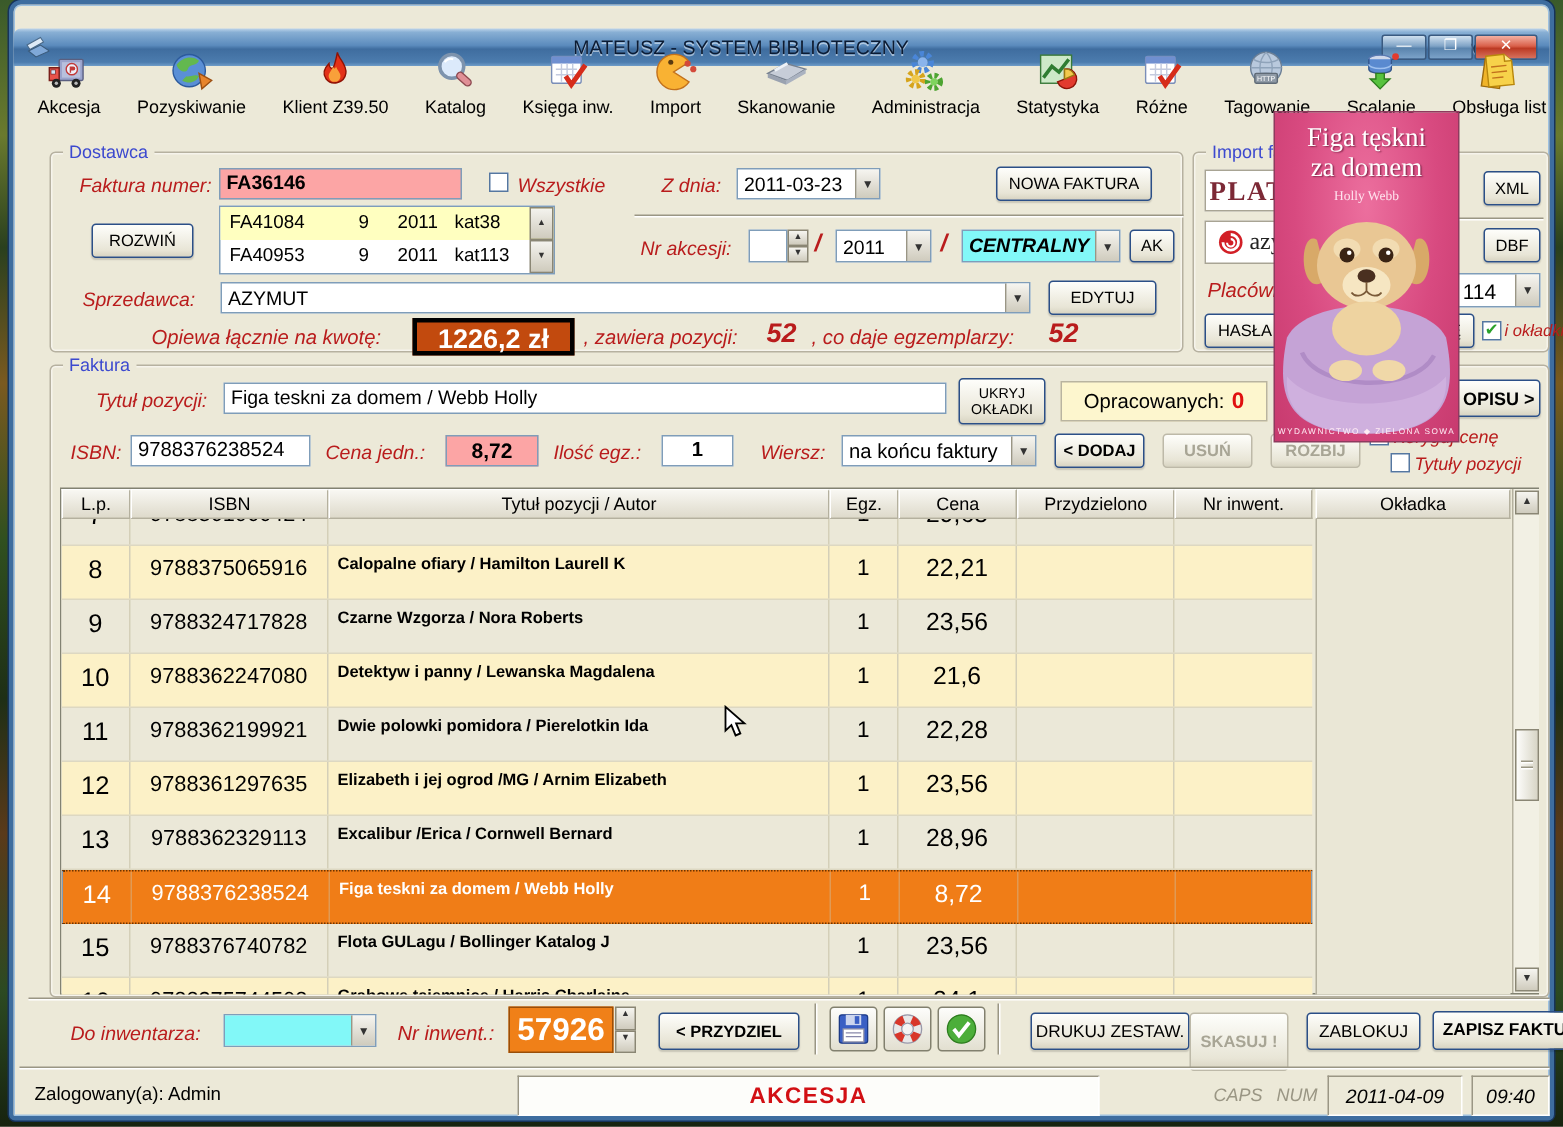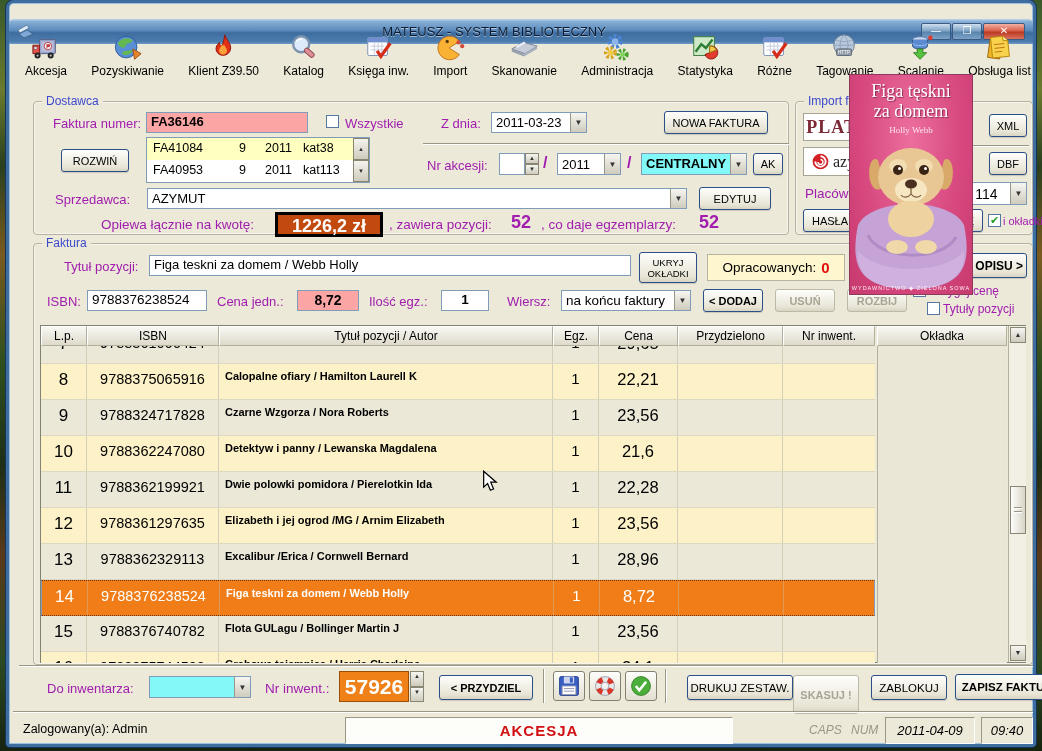--- a/index.html
+++ b/index.html
@@ -23,21 +23,21 @@
   .toolbar { position:absolute; left:10px; top:28px; width:1018px; height:60px;
     display:flex; justify-content:space-between; align-items:flex-start; padding:2px 6px 0 6px; }
   .titem { display:flex; flex-direction:column; align-items:center; gap:1px; cursor:default; }
   .titem svg { width:30px; height:30px; }
   .titem .tlabel { font-size:12px; color:#000; white-space:nowrap; }
 
   
   .gb { position:absolute; border:1px solid #b6b1a0; border-radius:4px; box-shadow:inset 0 0 0 1px #f6f4ec; }
   .gb>.legend { position:absolute; top:-8px; left:8px; background:#ECE9D8; padding:0 4px; font-size:12px; color:#3c49cf; }
 
-  .lbl { position:absolute; font-size:13px; color:#a21caf; white-space:nowrap; }
+  .lbl { position:absolute; font-size:13px; color:#b91c1c; white-space:nowrap;font-style:italic; }
   .inp { position:absolute; background:#fff; border:1px solid #7f9db9; font-size:13px; padding:1px 4px; color:#000; white-space:nowrap; overflow:hidden; }
   .yellow { background:#fca5a5; }
   .cyan { background:#82F8F8; }
   .sel { position:absolute; background:#fff; border:1px solid #7f9db9; font-size:13px; color:#000; display:flex; align-items:center; }
   .sel .sv { flex:1; padding:0 4px; white-space:nowrap; overflow:hidden; }
   .sel .dd { width:16px; align-self:stretch; border-left:1px solid #9a9685; background:linear-gradient(180deg,#f6f5f0,#cfcbbd);
     display:flex; align-items:center; justify-content:center; font-size:8px; color:#333; }
   .btn { position:absolute; border:1px solid #2b4f87; border-radius:3px; background:linear-gradient(180deg,#fefefb,#e8e5d6 80%,#d8d4c2);
     font-size:11px; color:#000; text-align:center; cursor:default; display:flex; align-items:center; justify-content:center; white-space:nowrap; box-shadow:0 1px 1px rgba(0,0,0,.15); }
   .btn.b { font-weight:bold; }
@@ -298,21 +298,21 @@
         <div>▲</div>
         <div>▼</div>
       </div>
     <div class="lbl" style="left:534px; top:151px; font-weight:bold; font-size:16px;">/</div>
     <div class="sel" style="left:548px; top:150px; width:64px; height:22px;">
       <span class="sv">2011</span>
         <span class="dd">▼</span>
     </div>
     <div class="lbl" style="left:618px; top:151px; font-weight:bold; font-size:16px;">/</div>
     <div class="sel" style="left:632px; top:150px; width:106px; height:22px;">
-      <span class="sv cyan" style="font-weight:bold; align-self:stretch; line-height:20px;">CENTRALNY</span>
+      <span class="sv cyan" style="font-weight:bold; align-self:stretch; line-height:20px;font-style:italic;">CENTRALNY</span>
         <span class="dd">▼</span>
     </div>
     <div class="btn" style="left:744px; top:150px; width:30px; height:22px;">AK</div>
 
     <div class="lbl" style="left:46px; top:189px;">Sprzedawca:</div>
     <div class="sel" style="left:138px; top:185px; width:540px; height:21px;">
       <span class="sv">AZYMUT</span>
         <span class="dd">▼</span>
     </div>
     <div class="btn" style="left:690px; top:184px; width:72px; height:23px;">EDYTUJ</div>
@@ -468,21 +468,21 @@
             <div class="cell c-isbn">9788376238524</div>
           <div class="cell c-tit">Figa teskni za domem / Webb Holly</div>
             <div class="cell c-egz">1</div>
           <div class="cell c-cen">8,72</div>
             <div class="cell c-prz"></div>
           <div class="cell c-nin"></div>
         </div>
         <div class="trow odd rowline" style="top:270px;">
           <div class="cell c-lp">15</div>
             <div class="cell c-isbn">9788376740782</div>
-          <div class="cell c-tit">Flota GULagu / Bollinger Martin J</div>
+          <div class="cell c-tit">Flota GULagu / Bollinger Katalog J</div>
             <div class="cell c-egz">1</div>
           <div class="cell c-cen">23,56</div>
             <div class="cell c-prz"></div>
           <div class="cell c-nin"></div>
         </div>
         <div class="trow even" style="top:306px;">
           <div class="cell c-lp">16</div>
             <div class="cell c-isbn">9788375744598</div>
           <div class="cell c-tit">Grabowe tajemnice / Harris Charlaine</div>
             <div class="cell c-egz">1</div>

